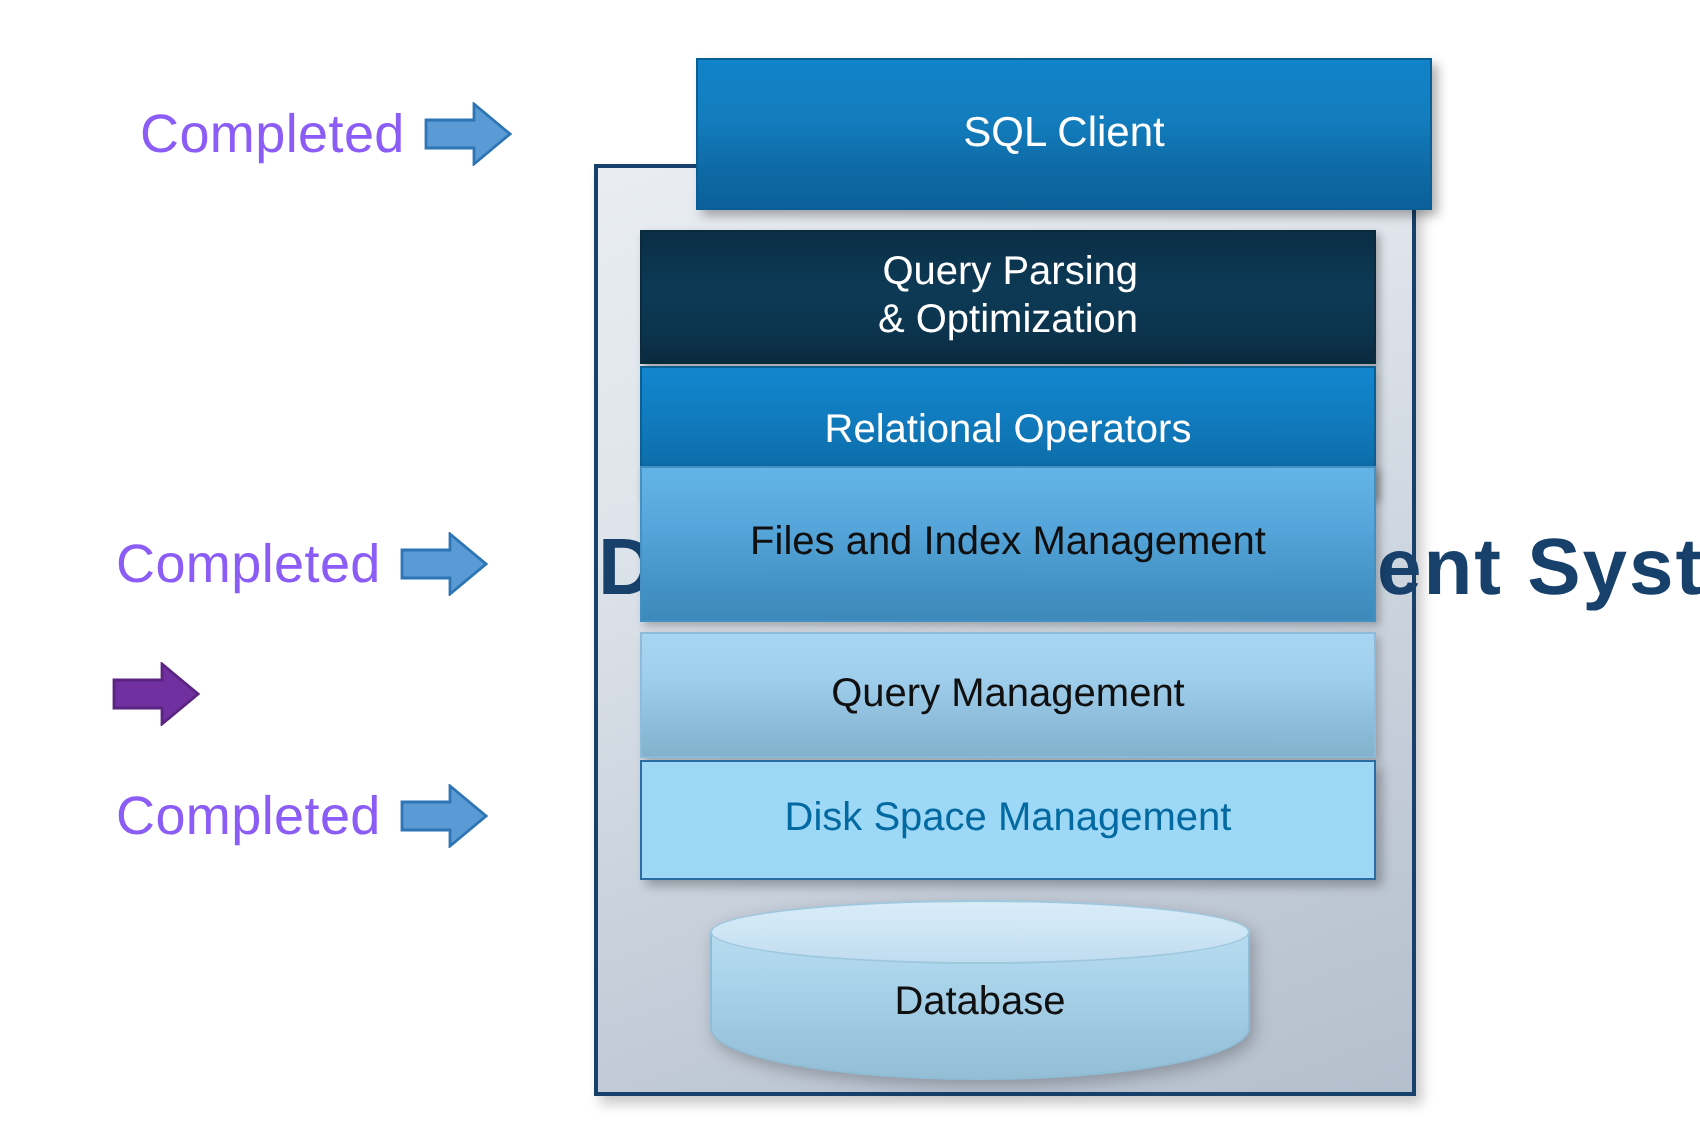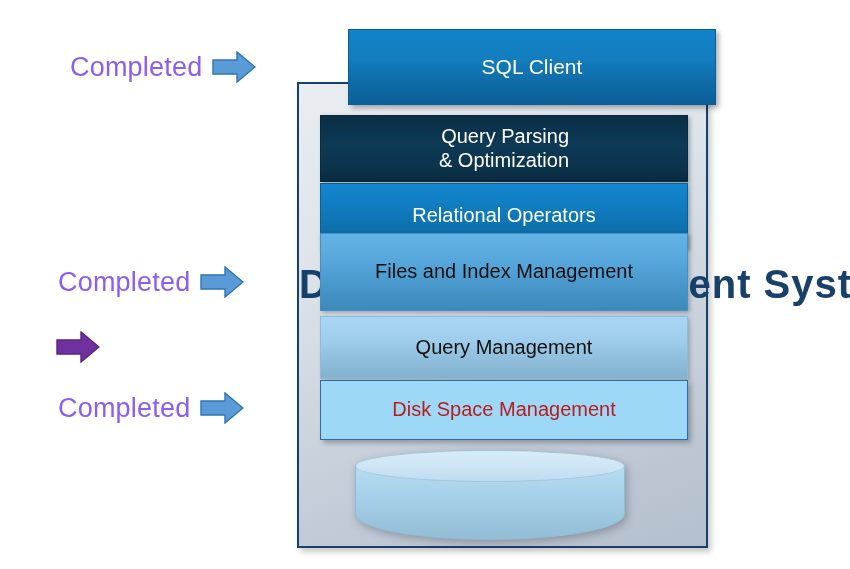--- a/index.html
+++ b/index.html
@@ -113,21 +113,21 @@
     font-size: 20px;
     border: 1px solid #8cbcd9;
     box-shadow: 2px 2px 4px rgba(0,0,0,0.22);
     z-index: 5;
   }
 
   #layer-disk-space {
     top: 380px;
     height: 60px;
     background: #9ed8f7;
-    color: #b91c1c;
+    color: #0369a1;
     font-size: 20px;
     border: 1px solid #2b6ca3;
     box-shadow: 3px 3px 5px rgba(0,0,0,0.28);
     z-index: 5;
   }
 
   
   #database-cylinder {
     position: absolute;
     left: 355px;
@@ -214,20 +214,21 @@
 
 <div class="layer" id="layer-files-index">Files and Index Management</div>
 
 <div class="layer" id="layer-buffer-management">Query Management</div>
 
 <div class="layer" id="layer-disk-space">Disk Space Management</div>
 
 <div id="database-cylinder">
   <div id="cylinder-body"></div>
   <div id="cylinder-top"></div>
+  <div id="cylinder-label">Database</div>
 </div>
 
 <div class="annotation" id="annotation-sql-client">
   <span class="annotation-label">Completed</span>
   <svg class="annotation-arrow" width="44" height="32" viewBox="0 0 44 32">
     <polygon points="1,9 25,9 25,1 43,16 25,31 25,23 1,23" fill="#5B9BD5" stroke="#2E75B6" stroke-width="1.4"></polygon>
   </svg>
 </div>
 
 <div class="annotation" id="annotation-files-index">

